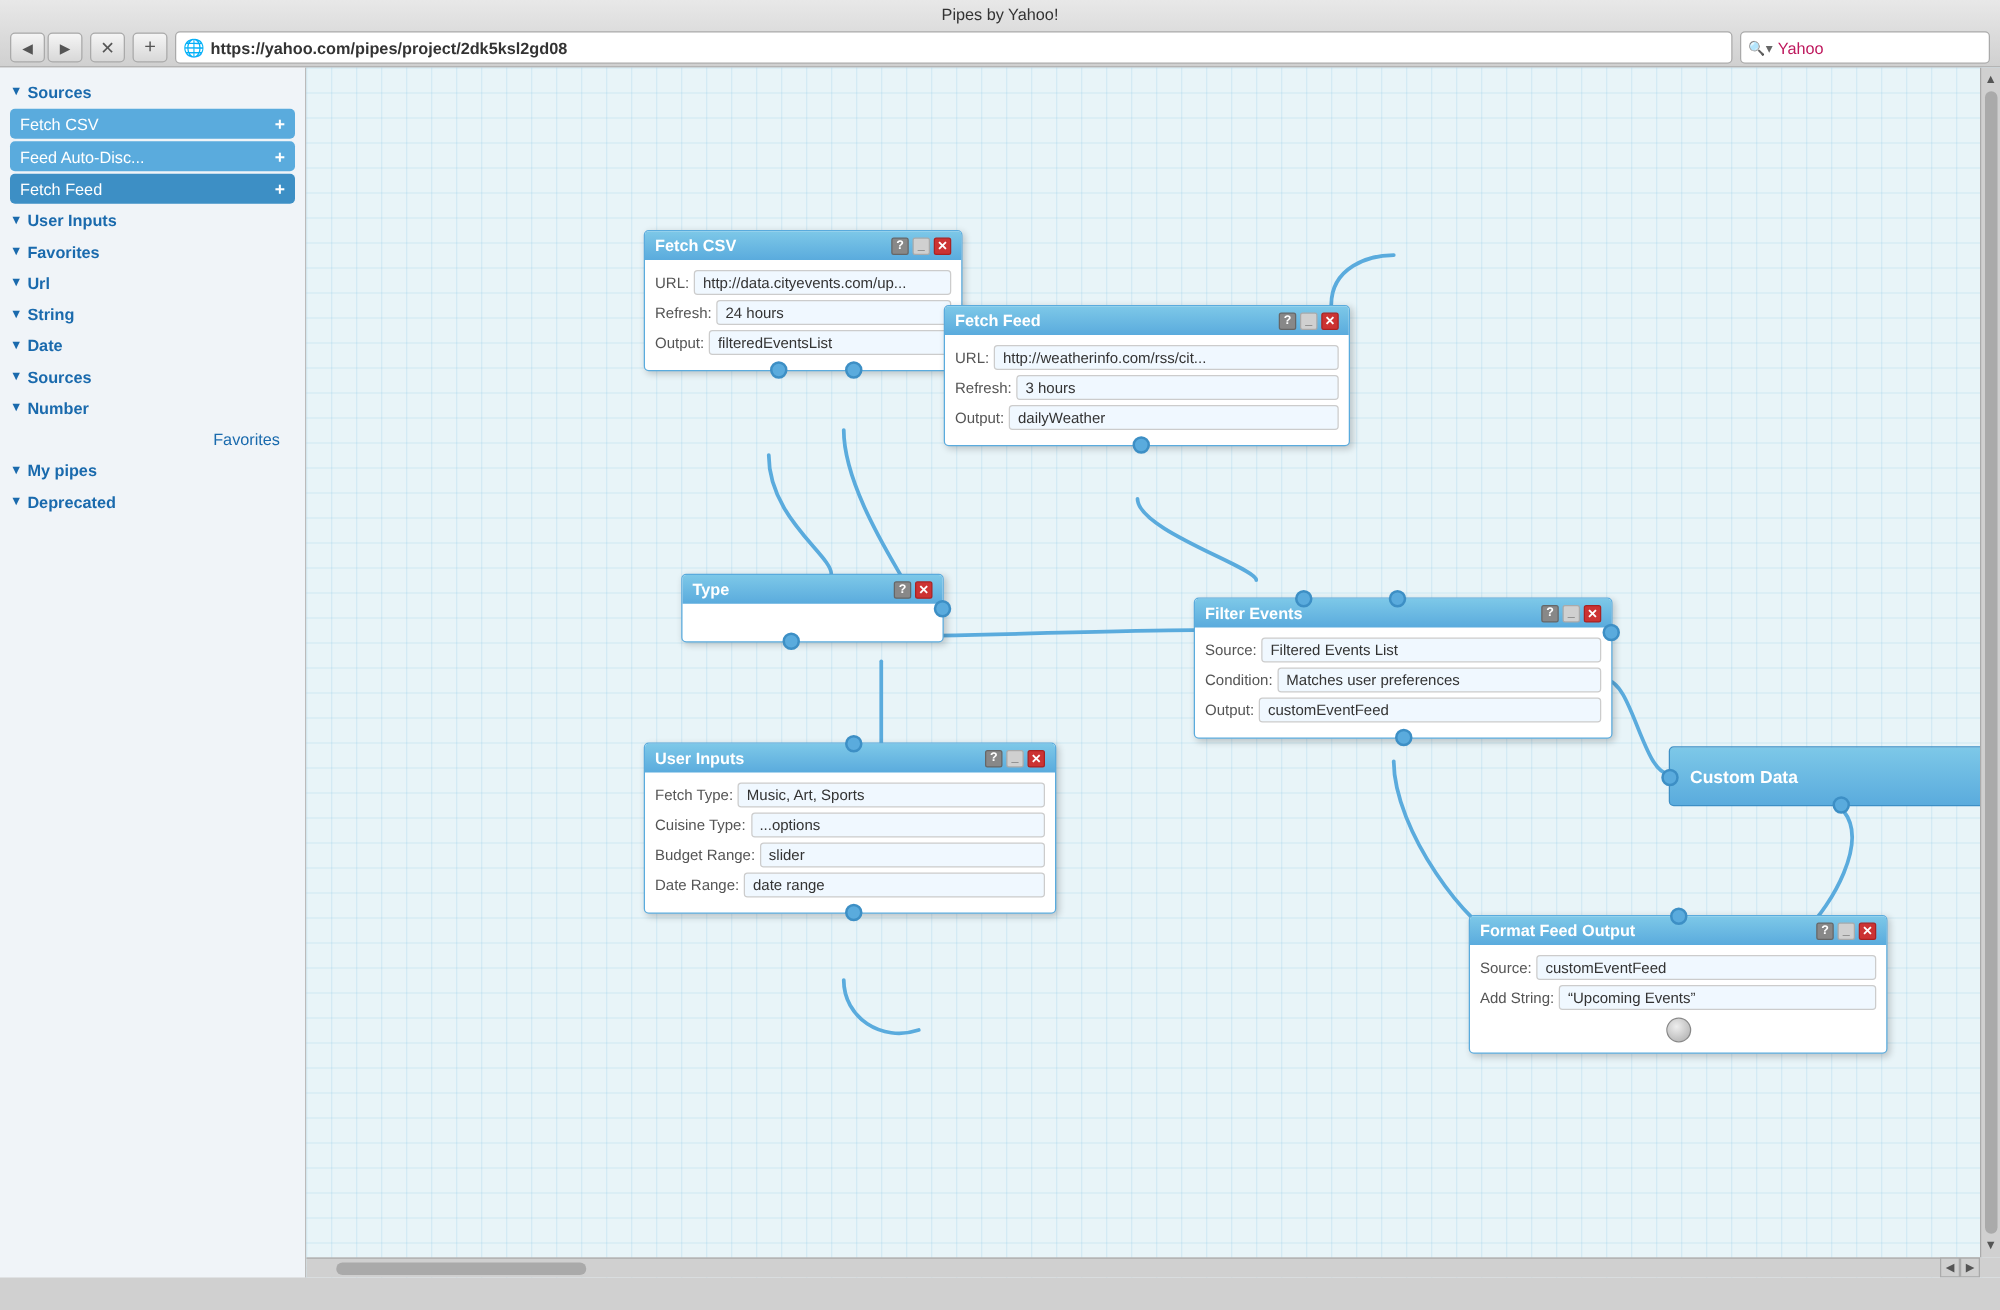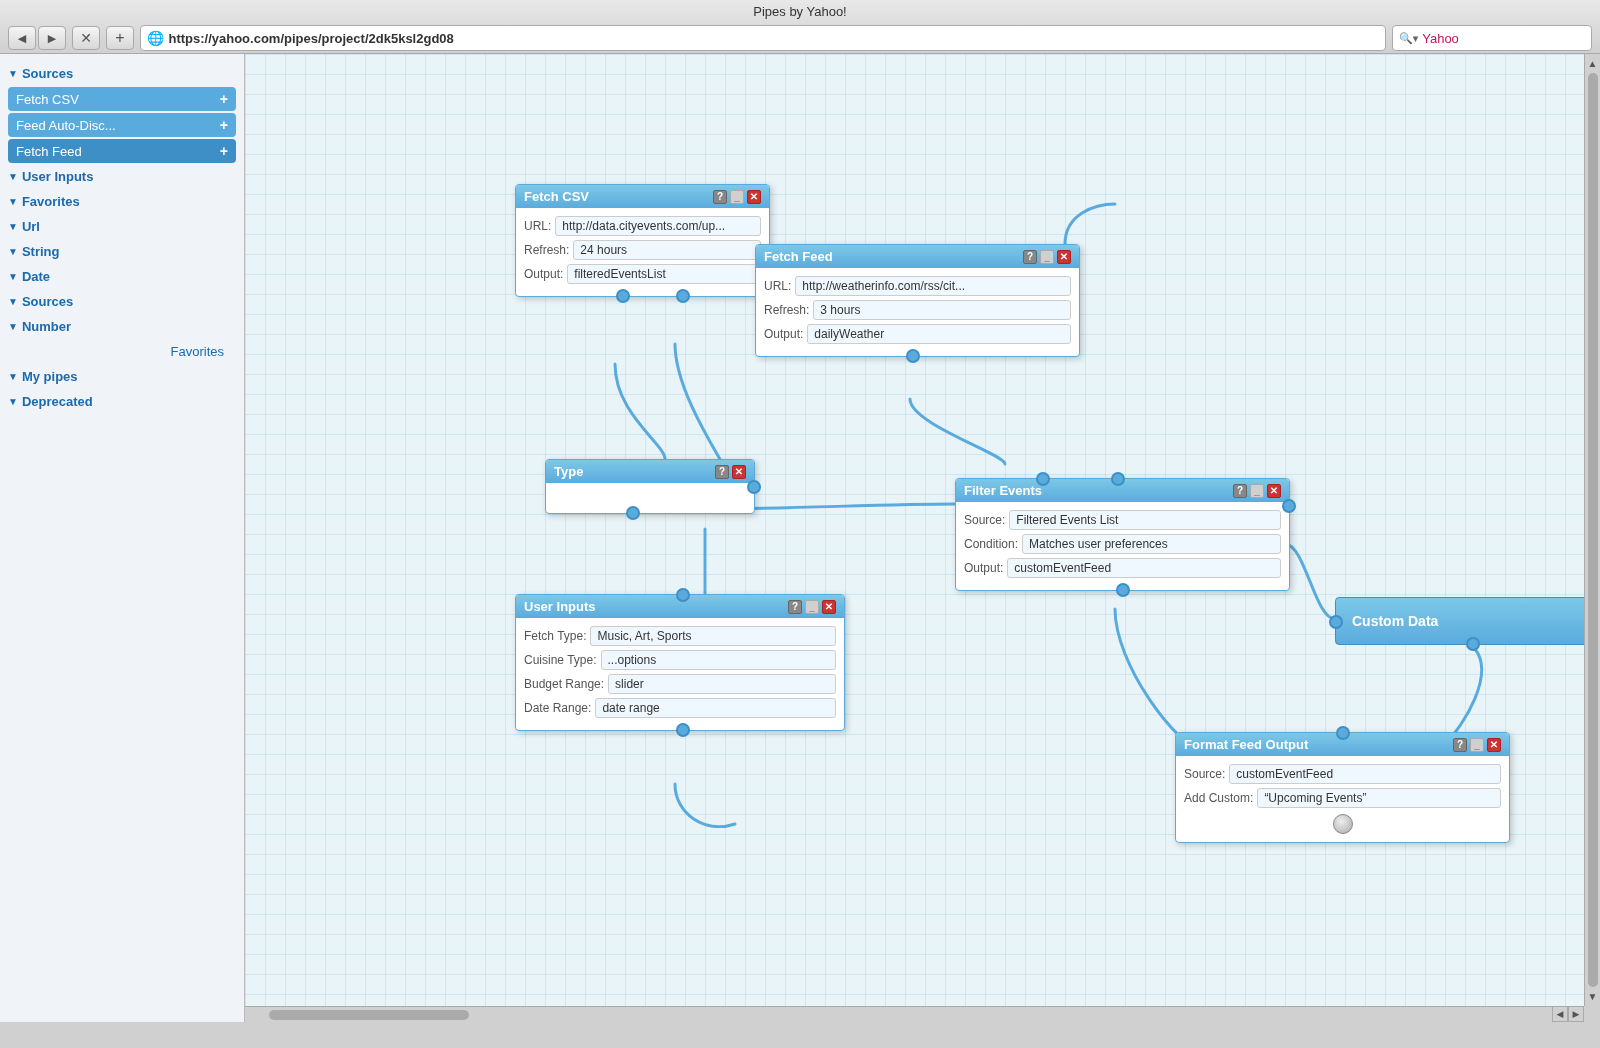--- a/index.html
+++ b/index.html
@@ -578,21 +578,21 @@
           <div class="pw-ctrl pw-min">_</div>
           <div class="pw-ctrl pw-close">✕</div>
         </div>
       </div>
       <div class="pipe-window-body">
         <div class="pipe-field">
           <span class="pipe-field-label">Source:</span>
           <span class="pipe-field-value">customEventFeed</span>
         </div>
         <div class="pipe-field">
-          <span class="pipe-field-label">Add Custom:</span>
+          <span class="pipe-field-label">Add String:</span>
           <span class="pipe-field-value">“Upcoming Events”</span>
         </div>
 
         <div style="display:flex;justify-content:center;margin-top:6px;">
           <div style="width:20px;height:20px;border-radius:50%;background:radial-gradient(circle at 40% 35%, #eee, #aaa);border:1px solid #888;cursor:pointer;"></div>
         </div>
       </div>
       <div class="connector-dot" style="top:-7px;left:160px;"></div>
     </div>
 

